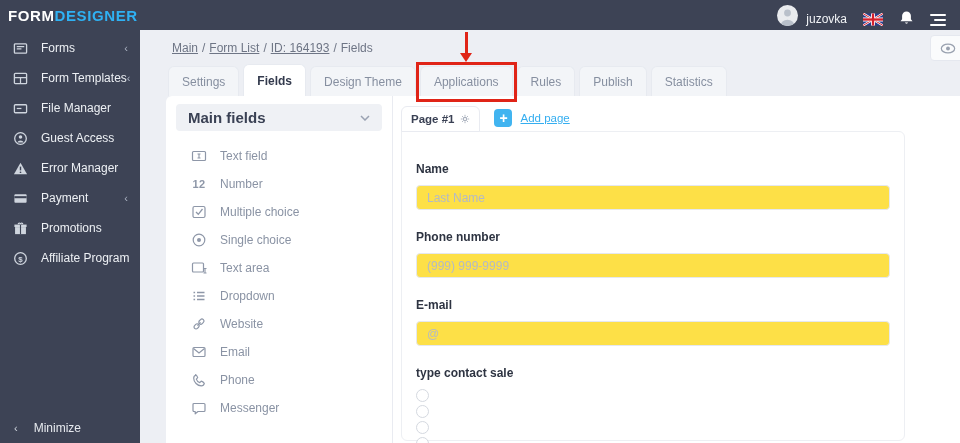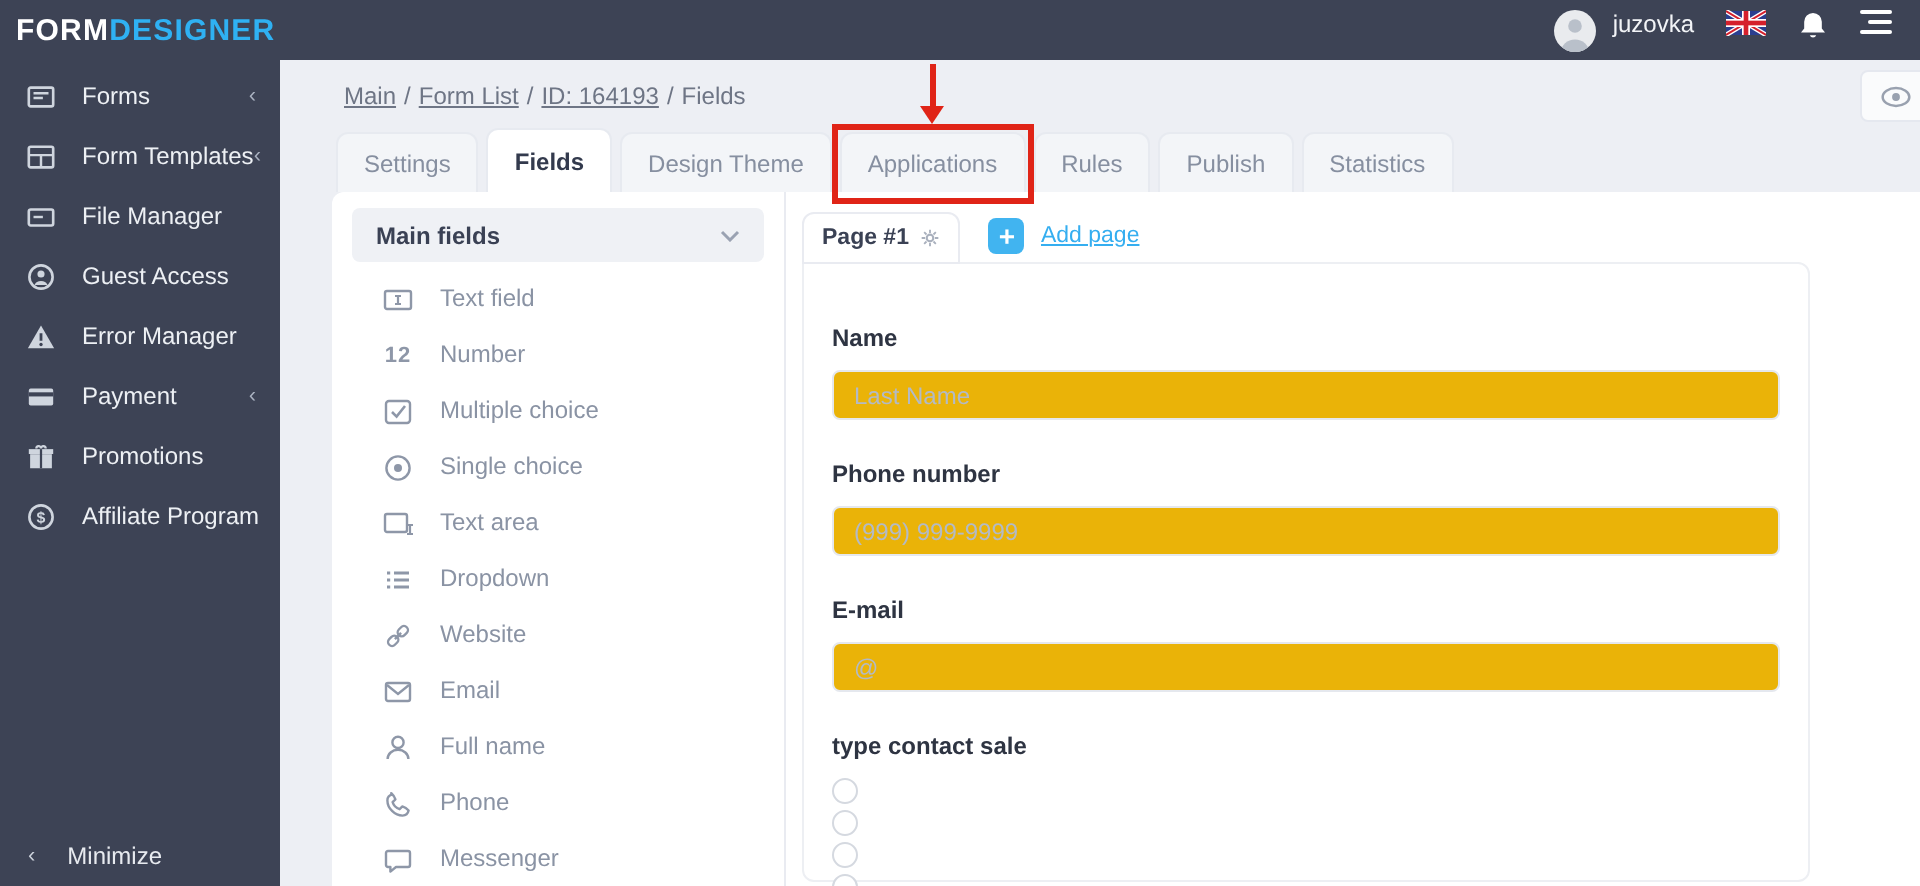--- a/index.html
+++ b/index.html
@@ -5,21 +5,21 @@
   * { margin:0; padding:0; box-sizing:border-box; }
   html,body { width:960px; height:443px; }
   body { font-family:"Liberation Sans", sans-serif; background:#edeff4; overflow:hidden; }
   .screen { position:relative; width:960px; height:443px; background:#edeff4; overflow:hidden; }
 
   
   .topbar { position:absolute; top:0; left:0; width:960px; height:30px; background:#3d4355;
             display:flex; align-items:center; justify-content:space-between; padding:0 14px 0 8px; z-index:5; }
   .logo { font-size:15px; font-weight:bold; letter-spacing:.6px; color:#fff; cursor:pointer; }
   .logo .lt2 { color:#2fb1f3; }
-  .topbar-right { display:flex; align-items:flex-start; gap:16px; }
+  .topbar-right { display:flex; align-items:flex-end; gap:16px; }
   .avatar { width:21px; height:21px; border-radius:50%; background:#e9ebee; overflow:hidden; display:flex; align-items:flex-end; justify-content:center; }
   .username { color:#f2f4f7; font-size:12px; margin-left:-8px; }
   .flag { width:20px; height:13px; display:block; }
   .iconbtn { display:flex; align-items:center; justify-content:center; cursor:pointer; }
   .burger { display:flex; flex-direction:column; gap:3px; align-items:flex-end; cursor:pointer; }
   .burger i { display:block; height:2px; background:#fff; border-radius:1px; }
   .burger i:nth-child(1){ width:16px; } .burger i:nth-child(2){ width:12px; } .burger i:nth-child(3){ width:16px; }
 
   
   .sidebar { position:absolute; top:30px; left:0; width:140px; height:413px; background:#3d4355; z-index:4;
@@ -50,45 +50,45 @@
   .red-arrow-shaft { position:absolute; left:calc(50% - 1px); top:-35px; width:3px; height:22px; background:#e02417; z-index:6; pointer-events:none; }
   .red-arrow-head { position:absolute; left:calc(50% - 6px); top:-14px; width:0; height:0; z-index:6; pointer-events:none;
                     border-left:6px solid transparent; border-right:6px solid transparent; border-top:9px solid #e02417; }
 
   .panel { position:absolute; left:10px; width:805px; top:66px; height:370px; background:#fff; border-radius:6px 6px 0 0; display:flex; }
 
   
   .palette { width:226px; padding:8px 10px 0 10px; flex:none; }
   .palette-header { height:27px; background:#eff1f5; border-radius:4px; display:flex; align-items:center;
                     justify-content:space-between; padding:0 12px; cursor:pointer; }
-  .palette-header .ph-lbl { font-size:12px; font-weight:bold; color:#3a4154; }
+  .palette-header .ph-lbl { font-size:15px; font-weight:bold; color:#3a4154; }
   .palette-header .ph-chev { color:#9aa2b2; font-size:10px; }
   .palette-list { padding:11px 0 0 15px; }
-  .palette-item { height:28px; display:flex; align-items:flex-start; gap:13px; cursor:grab; }
+  .palette-item { height:28px; display:flex; align-items:center; gap:13px; cursor:grab; }
   .palette-item .p-ico { width:16px; height:16px; flex:none; display:flex; align-items:center; justify-content:center; }
   .palette-item .p-lbl { font-size:12px; color:#8a93a4; }
   .num-ico { font-size:11px; font-weight:bold; color:#8e97a8; letter-spacing:.5px; }
 
   
   .builder { flex:1; border-left:1px solid #e9ebf1; padding:9px 0 0 8px; position:relative; }
   .page-row { display:flex; align-items:center; height:26px; }
   .page-tab { height:26px; border:1px solid #e9ebf1; background:#fff; border-radius:6px 6px 0 0; padding:0 9px;
               display:flex; align-items:center; gap:6px; font-size:11.5px; font-weight:bold; color:#3a4154;
               position:relative; z-index:2; margin-bottom:-1px; cursor:pointer; }
   .add-page { display:flex; align-items:center; gap:8px; margin-left:14px; cursor:pointer; }
   .add-page .plus { width:18px; height:18px; background:#41b4f0; border-radius:4px; color:#fff; font-size:14px;
                     font-weight:bold; display:flex; align-items:center; justify-content:center; line-height:1; }
   .add-page .ap-lbl { font-size:11.5px; color:#35aef0; text-decoration:underline; }
 
   .form-canvas { border:1px solid #edeff3; border-radius:0 6px 6px 6px; margin-right:66px; padding:30px 14px 10px 14px; height:310px; }
   .f-section { margin-bottom:20px; }
   .f-label { font-size:12px; font-weight:bold; color:#2e3442; margin-bottom:9px; }
   .f-row { display:flex; gap:9px; }
   .f-input { height:25px; width:100%; border:1px solid #e5e8ee; border-radius:4px; font-size:12px; color:#4a5160;
-             padding:0 10px; outline:none; background:#eab308; font-family:"Liberation Sans",sans-serif; }
+             padding:0 10px; outline:none; background:#fde047; font-family:"Liberation Sans",sans-serif; }
   .f-input::placeholder { color:#b3bac6; }
   .radio-opt { width:13px; height:13px; border:1px solid #d5d9e0; border-radius:50%; margin-bottom:3px; cursor:pointer; background:#fff; }
 
   svg { display:block; }
 </style>
 </head>
 <body>
 
 <div class="screen">
 
@@ -350,29 +350,20 @@
           <div class="palette-item">
             <span class="p-ico">
               <svg width="16" height="16" viewBox="0 0 16 16">
                   <rect x="2" y="3.5" width="12" height="9" rx="1" fill="none" stroke="#8e97a8" stroke-width="1.2"></rect>
                   <path d="M2.5 4.5L8 9l5.5-4.5" fill="none" stroke="#8e97a8" stroke-width="1.2"></path>
                 </svg>
             </span>
             <span class="p-lbl">Email</span>
           </div>
 
-          <div class="palette-item">
-            <span class="p-ico">
-              <svg width="16" height="16" viewBox="0 0 16 16">
-                  <circle cx="8" cy="5.2" r="2.8" fill="none" stroke="#8e97a8" stroke-width="1.2"></circle>
-                  <path d="M2.8 13.5a5.2 4.6 0 0 1 10.4 0" fill="none" stroke="#8e97a8" stroke-width="1.2"></path>
-                </svg>
-            </span>
-            <span class="p-lbl">Full name</span>
-          </div>
 
           <div class="palette-item">
             <span class="p-ico">
               <svg width="16" height="16" viewBox="0 0 16 16">
                   <path d="M4.6 2.6c1 .8 1.8 2 2.1 3.1L5.3 7.1c.5 1.6 1.9 3 3.5 3.5l1.4-1.4c1.1.3 2.3 1.1 3.1 2.1-.3 1.4-1.5 2.5-3 2.5-3.9 0-7.6-3.7-7.6-7.6 0-1.5 1.1-2.7 2.5-3z" fill="none" stroke="#8e97a8" stroke-width="1.2" stroke-linejoin="round"></path>
                 </svg>
             </span>
             <span class="p-lbl">Phone</span>
           </div>
 

